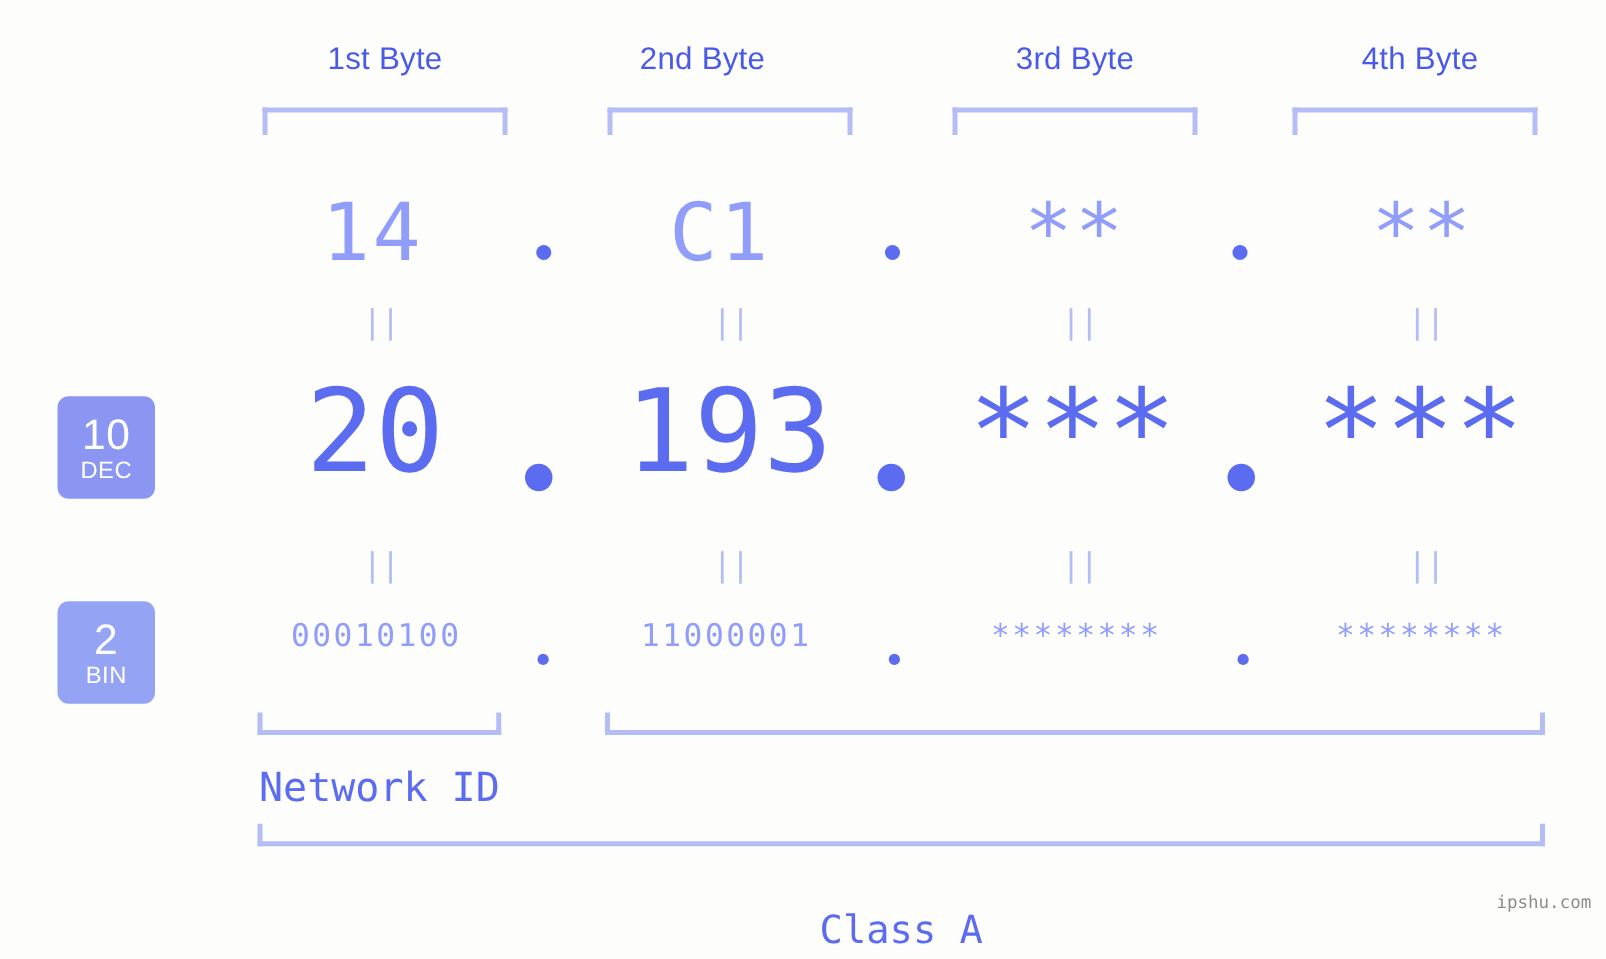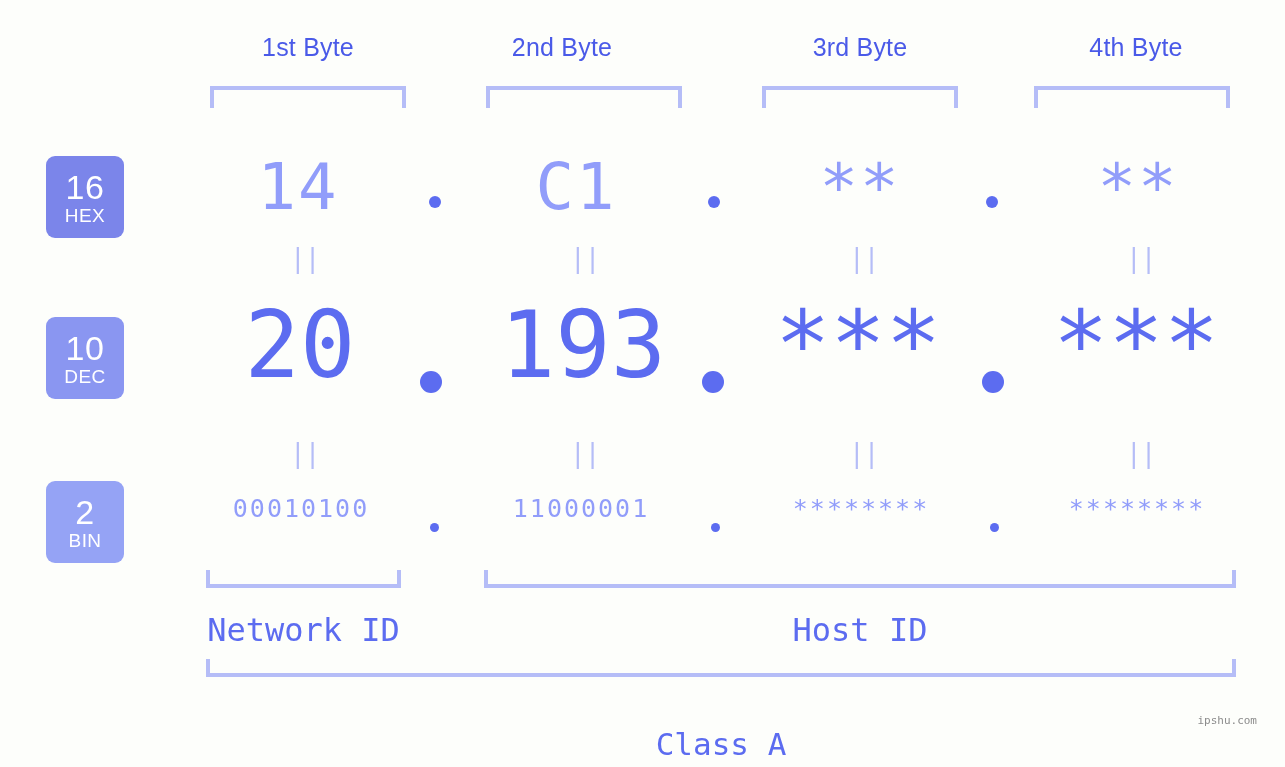--- a/index.html
+++ b/index.html
@@ -166,47 +166,43 @@
     font-family: "DejaVu Sans Mono", monospace;
     color: #5c6cf0;
     white-space: nowrap;
   }
   .label-id   { top: 611px; font-size: 32px; }
   .label-class{ top: 695px; font-size: 31px; }
 
   
   .watermark {
     position: absolute;
-    right: 28px;
+    right: 12px;
     top: 714px;
     font-family: "DejaVu Sans Mono", monospace;
-    font-size: 11px;
+    font-size: 14px;
     color: #8c8c8c;
     letter-spacing: 0px;
   }
 </style>
 </head>
 <body>
 
 <div class="stage">
 
   <div class="byte-header" style="left:210px">1st Byte</div>
   <div class="byte-header" style="left:464px">2nd Byte</div>
   <div class="byte-header" style="left:762px">3rd Byte</div>
   <div class="byte-header" style="left:1038px">4th Byte</div>
 
   <div class="bracket-down" style="left:210px"></div>
   <div class="bracket-down" style="left:486px"></div>
   <div class="bracket-down" style="left:762px"></div>
   <div class="bracket-down" style="left:1034px"></div>
 
-  <div class="badge badge-hex">
-    <span class="badge-num">16</span>
-    <span class="badge-name">HEX</span>
-  </div>
   <div class="badge badge-dec">
     <span class="badge-num">10</span>
     <span class="badge-name">DEC</span>
   </div>
   <div class="badge badge-bin">
     <span class="badge-num">2</span>
     <span class="badge-name">BIN</span>
   </div>
 
   <div class="row-hex">
@@ -246,20 +242,19 @@
     <div class="value-cell" style="left:1032px">********</div>
     <div class="dot" style="left:430px"></div>
     <div class="dot" style="left:711px"></div>
     <div class="dot" style="left:990px"></div>
   </div>
 
   <div class="bracket-up" style="left:206px; top:570px; width:195px;"></div>
   <div class="bracket-up" style="left:484px; top:570px; width:752px;"></div>
 
   <div class="section-label label-id" style="left:206px; width:195px;">Network ID</div>
-  <div class="section-label label-id" style="left:484px; width:752px;">Host ID</div>
 
   <div class="bracket-up" style="left:206px; top:659px; width:1030px;"></div>
   <div class="section-label label-class" style="left:206px; width:1030px;margin-top:31px;">Class A</div>
 
   <div class="watermark">ipshu.com</div>
 
 </div>
 
 </body></html>

